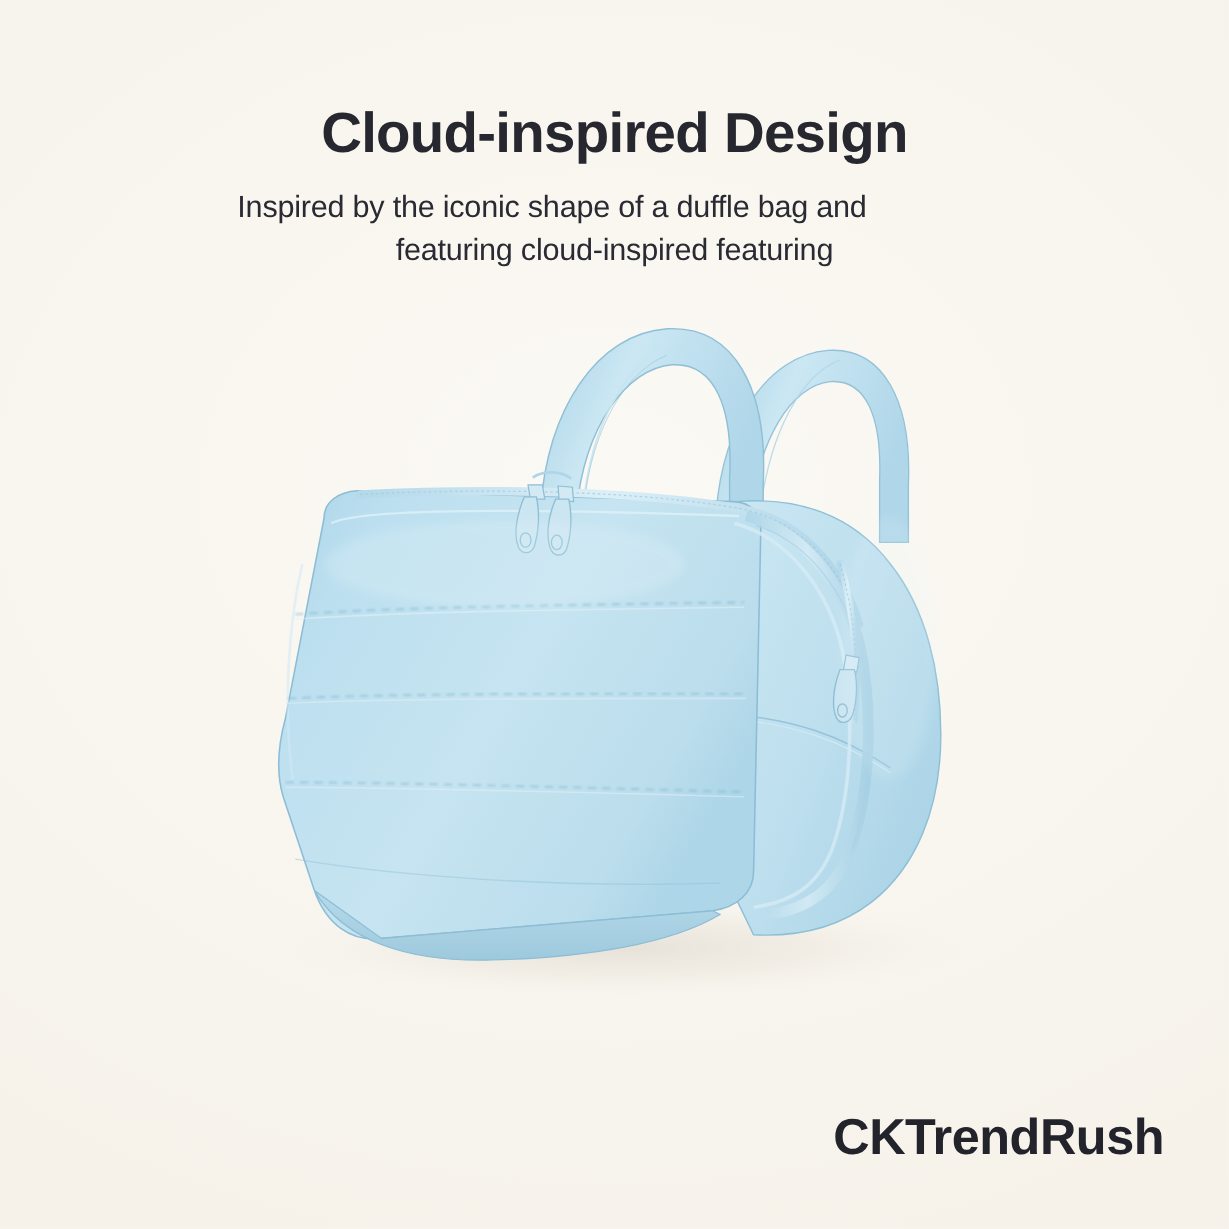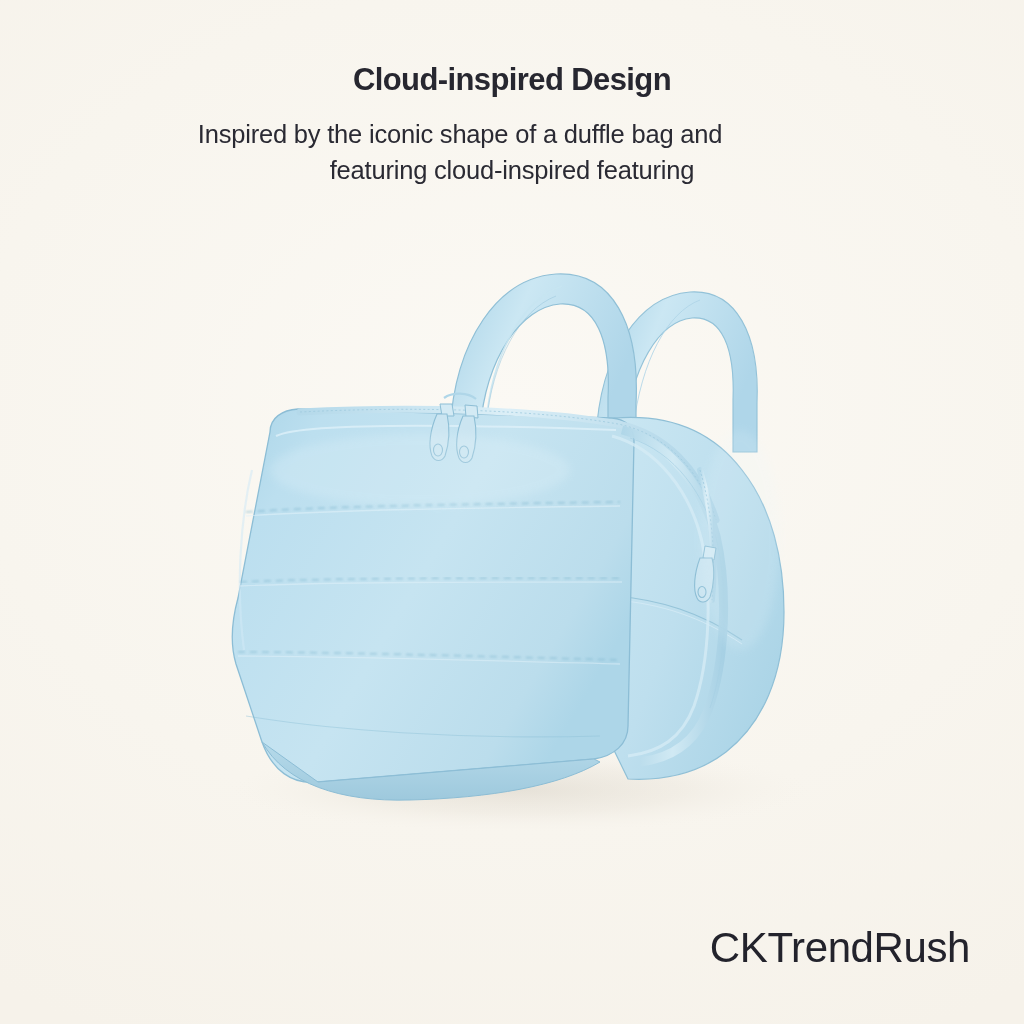--- a/index.html
+++ b/index.html
@@ -26,26 +26,27 @@
 
   
   .header {
     position:absolute;
     top:64px; left:0; right:0;
     text-align:center;
     z-index:20;
   }
 
   .title {
-    font-size:31px;
+    font-size:47px;
     font-weight:bold;
     letter-spacing:-0.6px;
     color:#272730;
     line-height:1.0;
     font-family:"Liberation Sans", sans-serif;
+    margin-top:23px;
   }
 
   .subtitle-wrap {
     margin-top:21px;
     line-height:1.42;
   }
 
   .subtitle-line {
     font-size:25.5px;
     font-weight:normal;
@@ -66,21 +67,21 @@
     display:inline-block;
     transform:translateX(12px);
   }
 
   
   .brand {
     position:absolute;
     right:54px;
     bottom:52px;
     font-size:42px;
-    font-weight:normal;
+    font-weight:bold;
     letter-spacing:-0.4px;
     color:#23232C;
     z-index:20;
     font-family:"Liberation Sans", sans-serif;
   }
 
   
   .stage {
     position:absolute;
     left:0; top:0;

